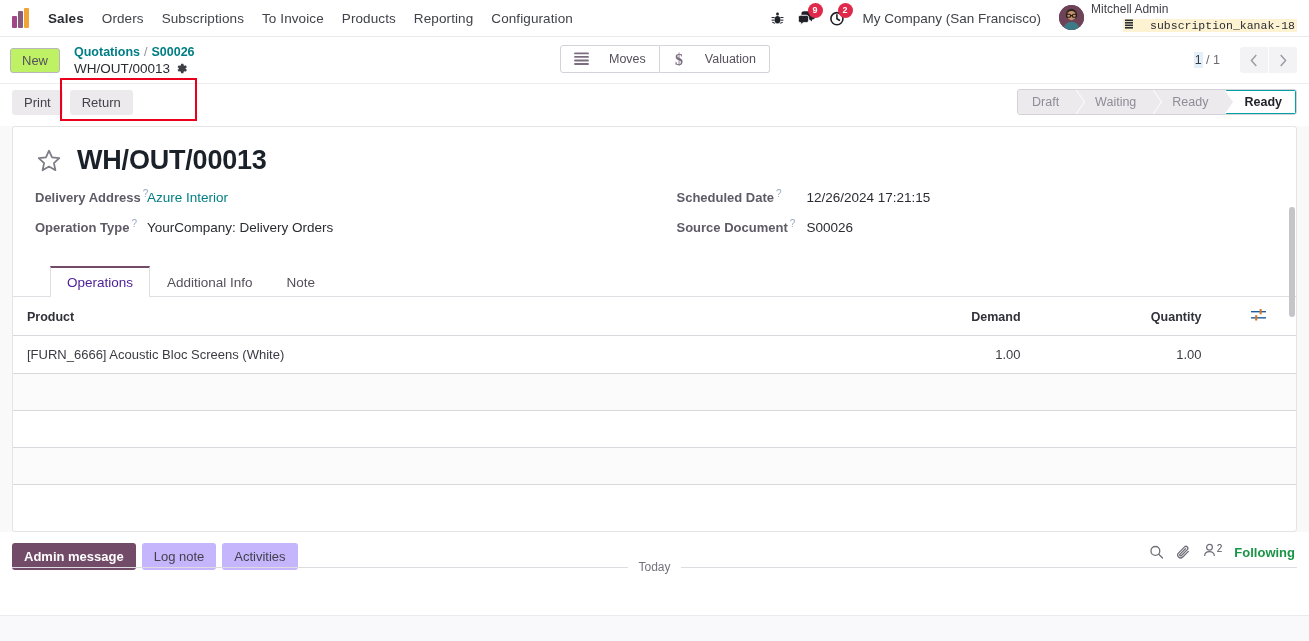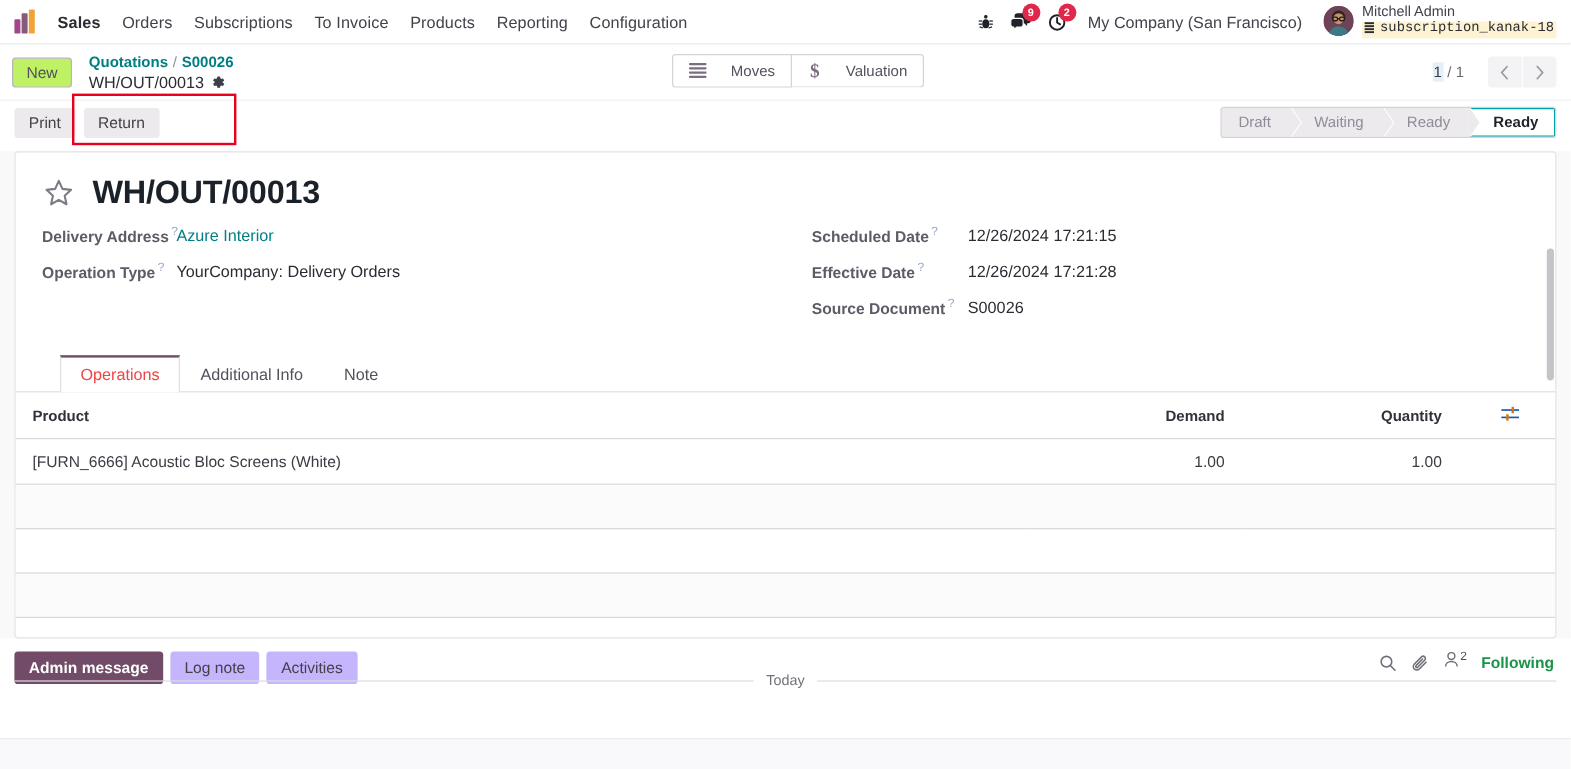--- a/index.html
+++ b/index.html
@@ -86,23 +86,24 @@
     flex: 0 0 auto;
     position: relative;
   }
   .user-text { line-height: 1.05; }
   .user-name { font-size: 12px; color: #41424a; display: block; white-space: nowrap; }
   .user-db {
     font-size: 11.5px;
     font-family: "Liberation Mono", monospace;
     color: #2b2c33;
     background: #fdf3d2;
-    display: inline-flex; align-items: flex-start; gap: 5px;
+    display: inline-flex; align-items: flex-end; gap: 17px;
     padding: 0 2px;
     white-space: nowrap;
+    margin-left: 32px;
   }
 
   
   .cp {
     height: 47px;
     background: #ffffff;
     display: flex;
     align-items: center;
     padding: 0 10px;
     position: relative;
@@ -311,21 +312,21 @@
     border: 1px solid transparent;
     border-bottom: 0;
     margin-bottom: -1px;
     background: transparent;
     white-space: nowrap;
   }
   .nb-tab.active {
     background: #fff;
     border-color: #dfdfe3;
     border-top: 2px solid #714b67;
-    color: #ef4444;
+    color: #4c1d95;
     padding-top: 7px;
   }
 
   table.lines { width: 100%; border-collapse: collapse; table-layout: fixed; }
   table.lines th {
     font-size: 12.5px;
     color: #31313a;
     font-weight: 700;
     text-align: left;
     padding: 11px 8px 10px 14px;
@@ -583,24 +584,20 @@
         </div>
         <div class="frow">
           <span class="flabel"><span>Operation Type</span><span class="ftip">?</span></span>
           <span class="fvalue">YourCompany: Delivery Orders</span>
         </div>
       </div>
       <div class="fcol right">
         <div class="frow">
           <span class="flabel"><span>Scheduled Date</span><span class="ftip">?</span></span>
           <span class="fvalue">12/26/2024 17:21:15</span>
-        </div>
-        <div class="frow">
-          <span class="flabel"><span>Effective Date</span><span class="ftip">?</span></span>
-          <span class="fvalue">12/26/2024 17:21:28</span>
         </div>
         <div class="frow">
           <span class="flabel"><span>Source Document</span><span class="ftip">?</span></span>
           <span class="fvalue">S00026</span>
         </div>
       </div>
     </div>
 
     <div class="notebook">
       <div class="nb-tabs">

